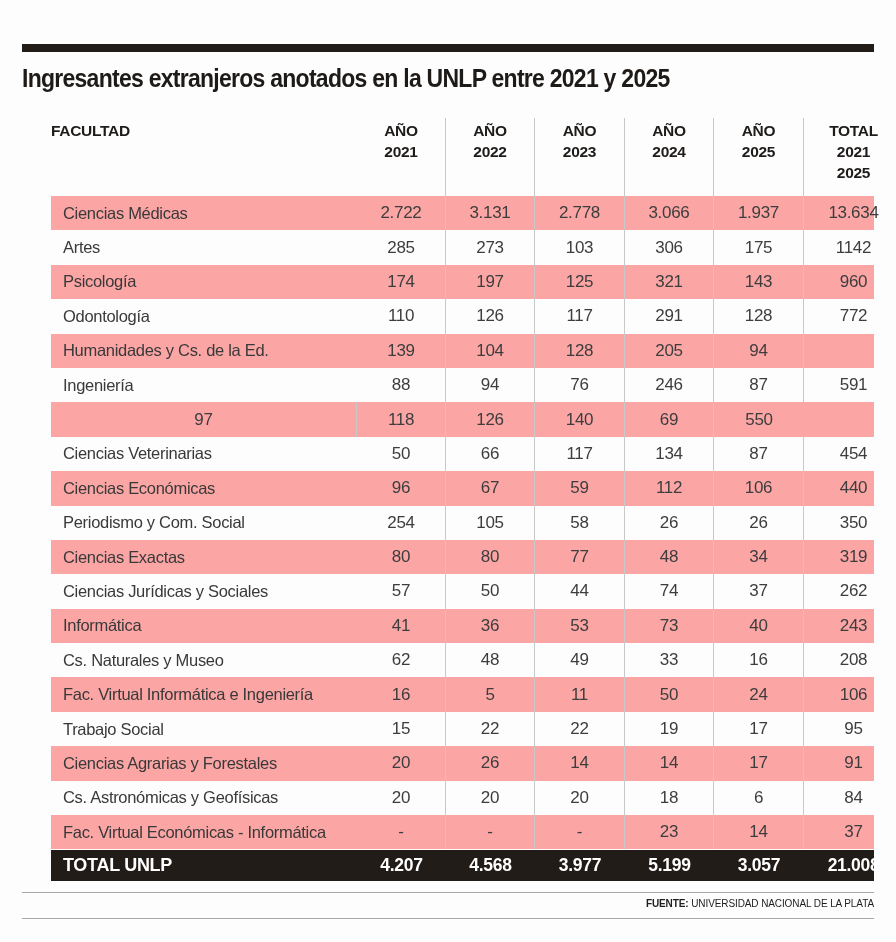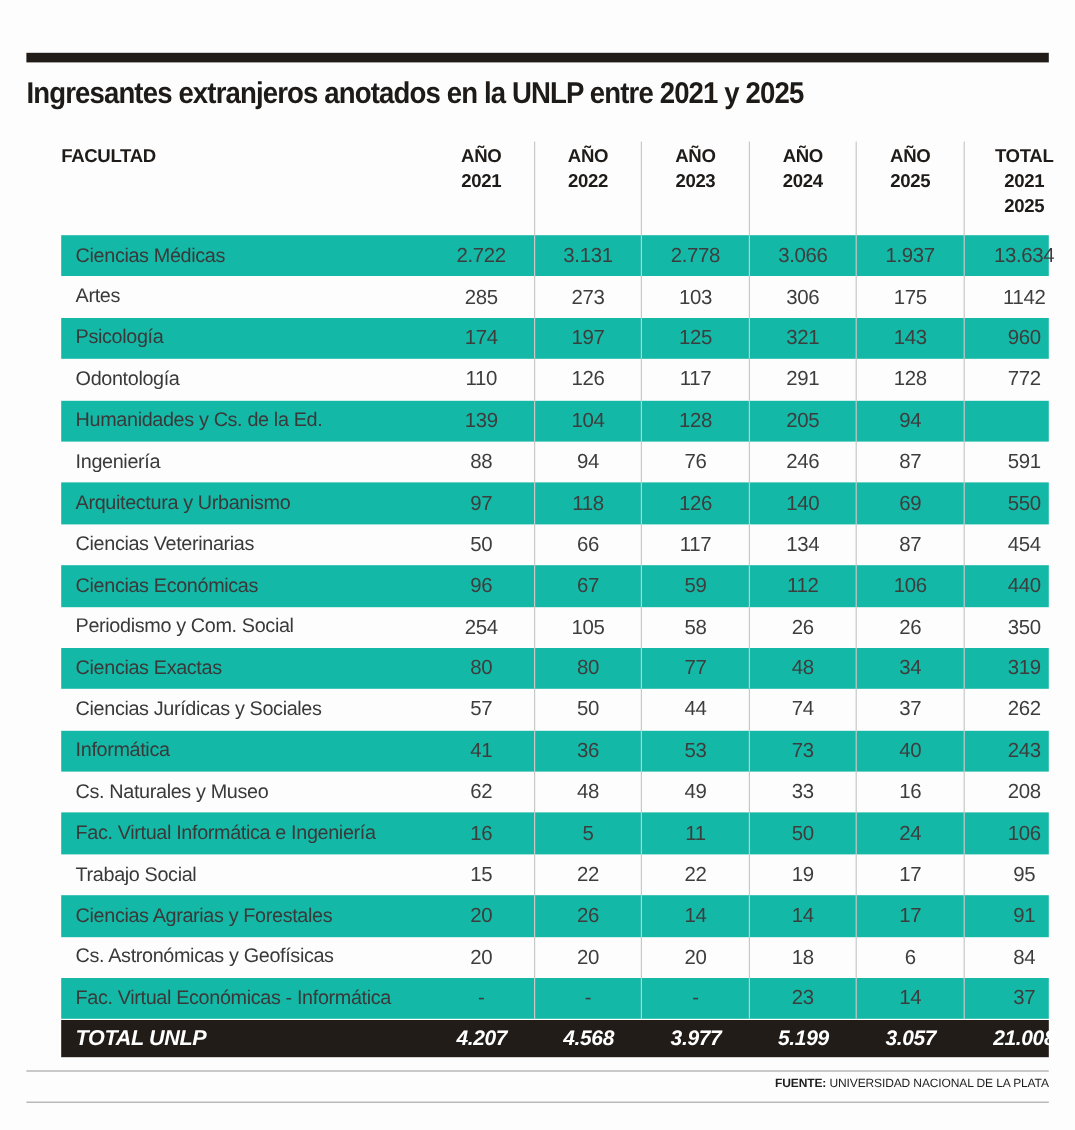--- a/index.html
+++ b/index.html
@@ -65,36 +65,35 @@
     font-size: 17px;
     letter-spacing: -0.3px;
     color: #3d3d3d;
   }
   .data-row .label {
     padding-left: 12px;
     font-size: 16.5px;
     color: #393939;
   }
   .data-row .num { justify-content: center; }
-  .stripe { background: #14b8a6; }
+  .stripe { background: #fca5a5; }
 
   
   .total-row {
     height: 31.5px;
     background: #221c19;
     margin-top: 0.1px;
   }
   .total-row .cell {
     display: flex;
     align-items: center;
     color: #ffffff;
     font-weight: 700;
     font-size: 17.5px;
     letter-spacing: -0.3px;
-    font-style: italic;
   }
   .total-row .tlabel { padding-left: 12px; font-size: 18px; }
   .total-row .tnum { justify-content: center; }
 
   
   .foot-rule-1, .foot-rule-2 {
     position: absolute;
     left: 22px;
     width: 852px; height: 1px;
     background: #a8a8a8;
@@ -199,21 +198,20 @@
         <div class="grid data-row">
           <div class="cell label">Ingeniería</div>
           <div class="cell num sep">88</div>
           <div class="cell num sep">94</div>
           <div class="cell num sep">76</div>
           <div class="cell num sep">246</div>
           <div class="cell num sep">87</div>
           <div class="cell num">591</div>
         </div>
         <div class="grid data-row stripe">
-          <div class="cell label">Arquitectura y Urbanismo</div>
           <div class="cell num sep">97</div>
           <div class="cell num sep">118</div>
           <div class="cell num sep">126</div>
           <div class="cell num sep">140</div>
           <div class="cell num sep">69</div>
           <div class="cell num">550</div>
         </div>
         <div class="grid data-row">
           <div class="cell label">Ciencias Veterinarias</div>
           <div class="cell num sep">50</div>

